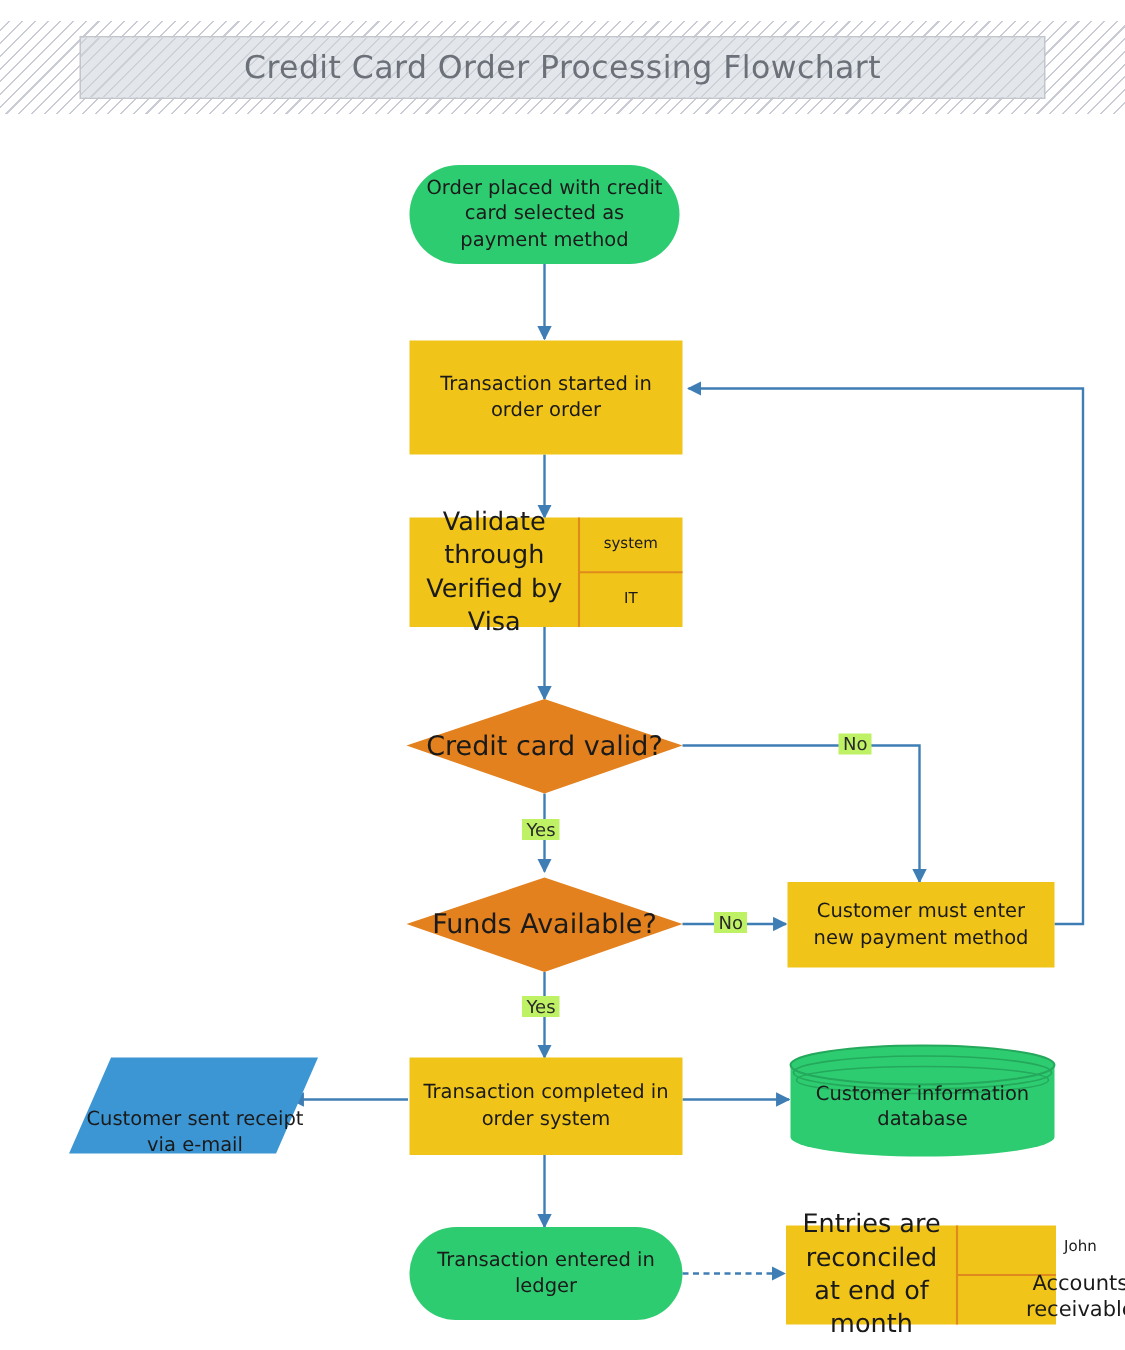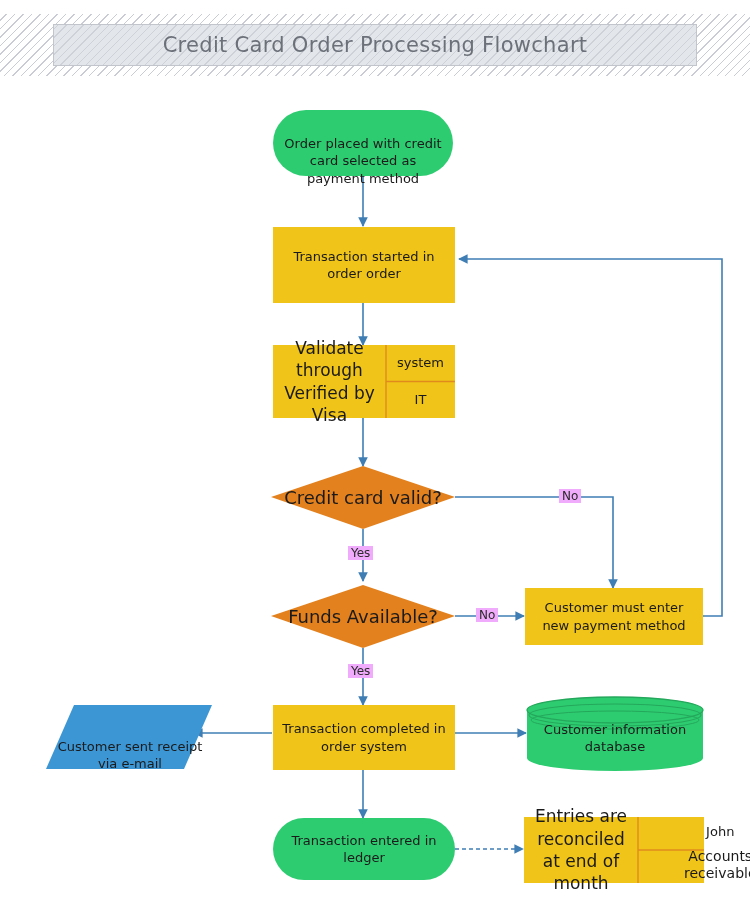--- a/index.html
+++ b/index.html
@@ -106,21 +106,21 @@
     flex-direction: column;
     box-sizing: border-box;
     border-left: 1px solid #e08a1e;
   }
   .split-cell {
     flex: 1 1 50%;
     display: flex;
     align-items: center;
     justify-content: center;
     text-align: center;
-    font-size: 13px;
+    font-size: 10px;
     line-height: 1.2;
     color: #1a1a1a;
     box-sizing: border-box;
     padding: 1px 2px;
   }
   .split-cell + .split-cell {
     border-top: 1px solid #e08a1e;
   }
   .split-cell.small { font-size: 14px; }
 
@@ -158,21 +158,21 @@
     font-size: 13px;
     line-height: 1.32;
     color: #1a1a1a;
   }
 
   
   .edge-label {
     position: absolute;
     font-size: 12px;
     color: #2a2a2a;
-    background: #f0abfc;
+    background: #bef264;
     padding: 0 3px;
     text-align: center;
     white-space: nowrap;
   }
 </style>
 </head>
 <body>
 
 <div class="banner"></div>
 <div class="banner-box"></div>
@@ -241,21 +241,21 @@
     <ellipse cx="615" cy="720" rx="84" ry="9" fill="none" stroke="#24a85b" stroke-width="1"></ellipse>
   </g>
 
   <rect x="273" y="818" width="182" height="62" rx="31" ry="31" fill="#2ecc71"></rect>
 
   <rect x="524" y="817" width="180" height="66" fill="#f0c419"></rect>
   <line x1="638" y1="817" x2="638" y2="883" stroke="#e08a1e" stroke-width="1.4"></line>
   <line x1="638" y1="850" x2="704" y2="850" stroke="#e08a1e" stroke-width="1.4"></line>
 </svg>
 
-<div class="node terminator" style="left:273px; top:128px; width:180px; height:66px;">Order placed with credit card selected as payment method</div>
+<div class="node terminator" style="left:273px; top:110px; width:180px; height:66px;">Order placed with credit card selected as payment method</div>
 
 <div class="node process" style="left:273px; top:227px; width:182px; height:76px;">Transaction started in order order</div>
 
 <div class="split-box" style="left:273px; top:345px; width:182px; height:73px;">
   <div class="split-main" style="width:113px;">Validate through Verified by Visa</div>
   <div class="split-side" style="border-left:none;">
     <div class="split-cell">system</div>
     <div class="split-cell" style="border-top:none;">IT</div>
   </div>
 </div>

